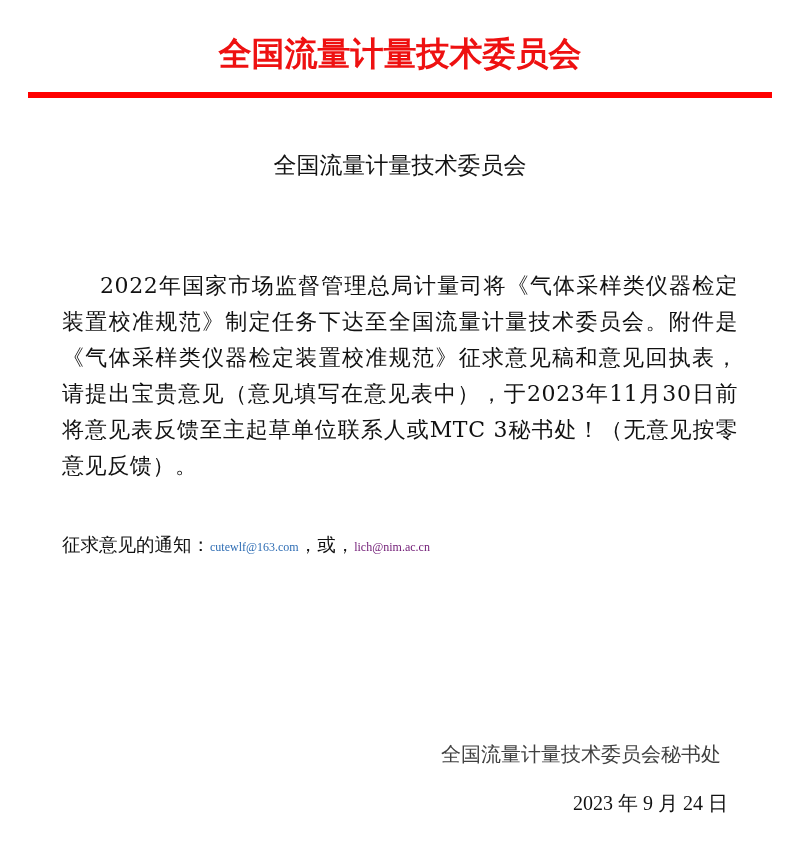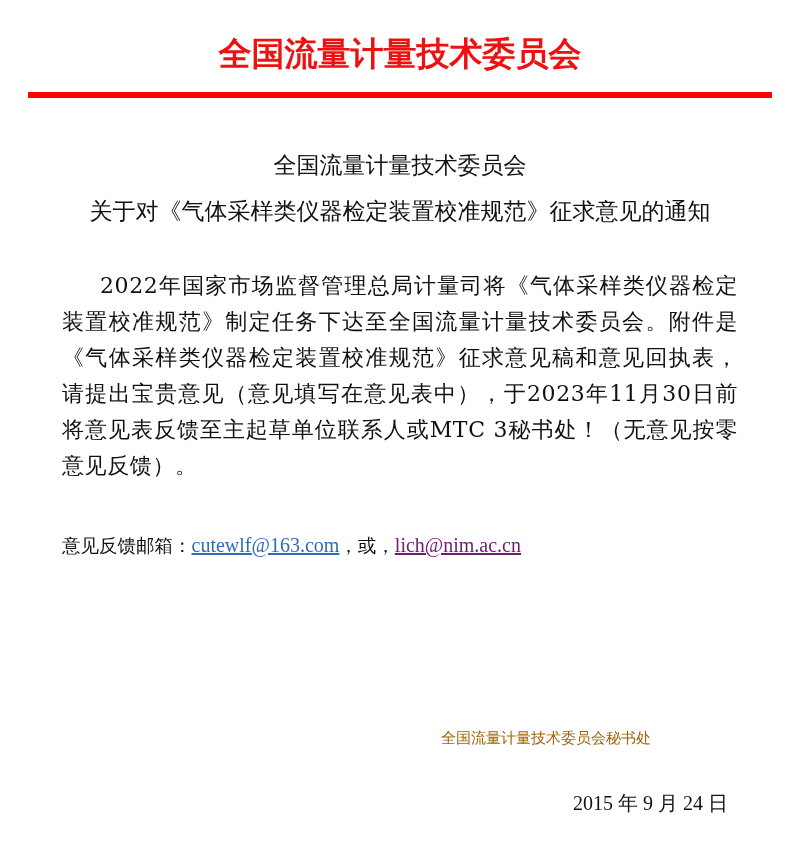--- a/index.html
+++ b/index.html
@@ -65,33 +65,32 @@
       position: absolute;
       left: 62px;
       top: 527px;
       font-size: 18.5px;
       line-height: 36px;
       white-space: nowrap;
       color: #111;
     }
     .email-link {
       font-family: "Liberation Serif", "DejaVu Serif", serif;
-      font-size: 20px;
-      text-decoration: underline;
+      font-size: 12px;
       cursor: pointer;
     }
     .signature {
       position: absolute;
       left: 441px;
-      top: 720px;
+      top: 736px;
       font-family: "DejaVu Sans", "Liberation Sans", sans-serif;
-      font-size: 15px;
+      font-size: 20px;
       line-height: 36px;
       white-space: nowrap;
-      color: #a16207;
+      color: #404040;
     }
     .date {
       position: absolute;
       left: 573px;
       top: 785px;
       font-family: "Liberation Serif", "DejaVu Serif", serif;
       font-size: 20px;
       line-height: 36px;
       white-space: nowrap;
       color: #111;
@@ -99,24 +98,23 @@
   </style>
 </head>
 <body>
 
 <div class="letterhead" style="color:#ee1111;">全国流量计量技术委员会</div>
 
 <div class="red-rule" style="background:#ff0000;"></div>
 
 <div class="title-block">
   <span class="title-line">全国流量计量技术委员会</span>
-  <span class="title-line">关于对《气体采样类仪器检定装置校准规范》征求意见的通知</span>
 </div>
 
 <div class="body-para">2022年国家市场监督管理总局计量司将《气体采样类仪器检定装置校准规范》制定任务下达至全国流量计量技术委员会。附件是《气体采样类仪器检定装置校准规范》征求意见稿和意见回执表，请提出宝贵意见（意见填写在意见表中），于2023年11月30日前将意见表反馈至主起草单位联系人或MTC 3秘书处！（无意见按零意见反馈）。</div>
 
 <div class="feedback-line">
-  <span>意见反馈邮箱：</span><a class="email-link" style="color:#2e6db4;">cutewlf@163.com</a><span>，或，</span><a class="email-link" style="color:#701a75;">lich@nim.ac.cn</a>
+  <span>征求意见的通知：</span><a class="email-link" style="color:#2e6db4;">cutewlf@163.com</a><span>，或，</span><a class="email-link" style="color:#701a75;">lich@nim.ac.cn</a>
 </div>
 
 <div class="signature">全国流量计量技术委员会秘书处</div>
 
-<div class="date">2015 年 9 月 24 日</div>
+<div class="date">2023 年 9 月 24 日</div>
 
 </body></html>

